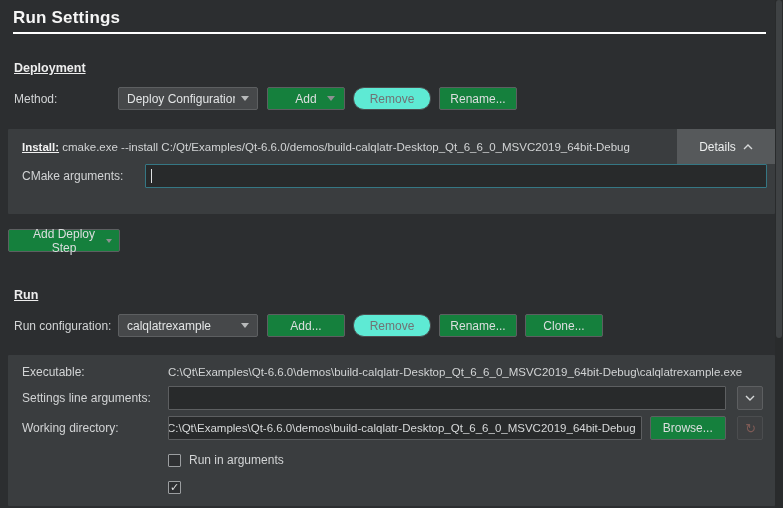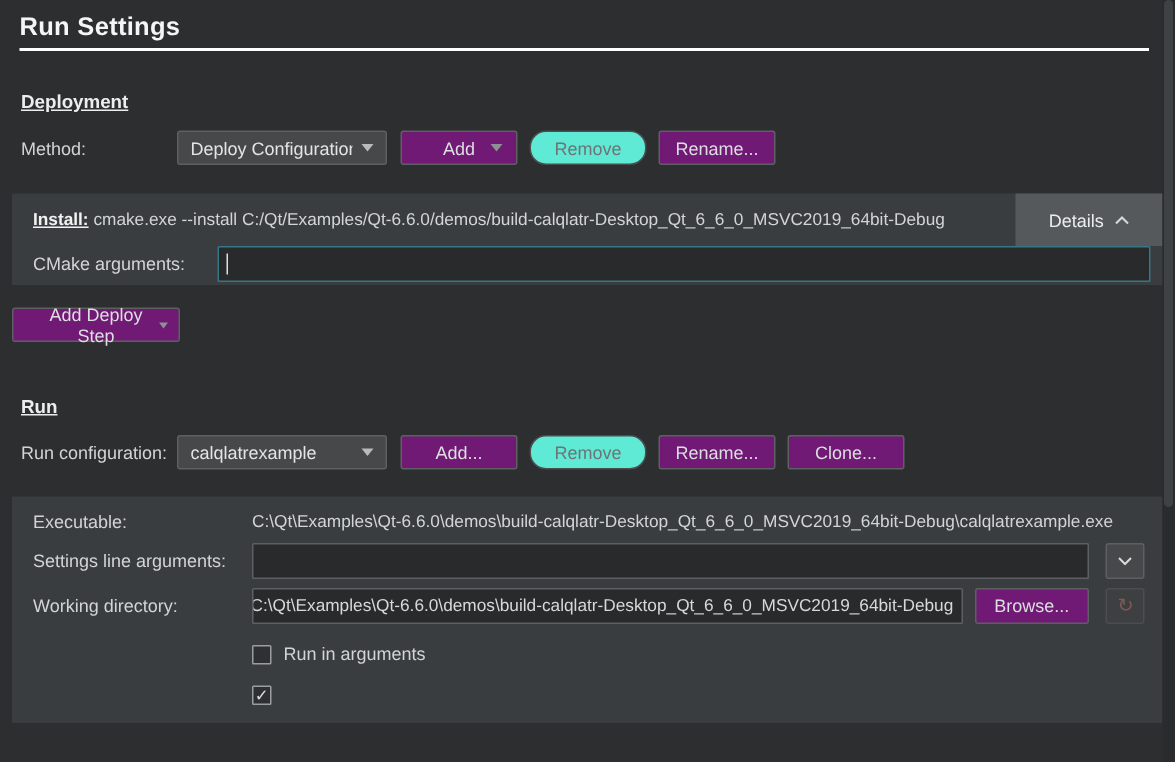--- a/index.html
+++ b/index.html
@@ -15,21 +15,21 @@
   .page-title { font-size:17px; font-weight:bold; color:#f5f5f5; letter-spacing:.2px; }
 
   .section-header { margin:0 0 0 14px; font-weight:bold; color:#ededed; font-size:12.5px;text-decoration:underline; }
   .hdr-deployment { margin-top:27px; }
   .hdr-run { margin-top:36px; }
 
   .cfg-row { display:flex; align-items:center; margin:12px 0 0 14px; }
   .cfg-label { width:104px; color:#d2d4d5; }
 
   .btn {
-    height:23px; background:#701a75; border:1px solid #5d5f61; border-radius:2px;
+    height:23px; background:#15803d; border:1px solid #5d5f61; border-radius:2px;
     color:#dcdedf; font-size:12px; display:inline-flex; align-items:center; justify-content:center;
     font-family:"Liberation Sans", sans-serif; cursor:pointer; padding:0 6px;
   }
   .btn.disabled { background:#5eead4; border-color:#4b4d4f; color:#707375; cursor:default;border-radius:11px; }
   .w78 { width:78px; margin-right:8px; }
 
   .combo {
     width:140px; height:23px; background:#46484a; border:1px solid #5d5f61; border-radius:2px;
     display:flex; align-items:center; padding:0 8px; margin-right:9px; cursor:pointer;
   }
@@ -49,21 +49,21 @@
 
   .install-header { position:relative; height:35px; display:flex; align-items:center; padding:0 90px 0 14px; }
   .install-text { white-space:nowrap; overflow:hidden; font-size:11.5px; color:#d2d4d5; }
   .install-text b { color:#f2f2f2; font-size:11.5px;text-decoration:underline; }
   .details-btn {
     position:absolute; top:0; right:0; width:98px; height:35px; background:#56595b;
     display:flex; align-items:center; justify-content:center; gap:7px; color:#eceeee; cursor:pointer;
     font-size:12px;
   }
 
-  .cmake-row { display:flex; align-items:center; padding:0 8px 2px 14px; }
+  .cmake-row { display:flex; align-items:center; padding:0 8px 26px 14px; }
   .cmake-row .cfg-label { width:123px; }
   .text-field {
     height:24px; background:#282a2b; border:1px solid #5d5f61; border-radius:1px;
     display:flex; align-items:center; padding:0 5px; color:#d6d8d9; font-size:11.5px;
     white-space:nowrap; overflow:hidden;
   }
   .text-field.focused { border-color:#357784; }
   .caret { width:1px; height:14px; background:#dfe1e2; flex:none; }
   .flex1 { flex:1; }
 

